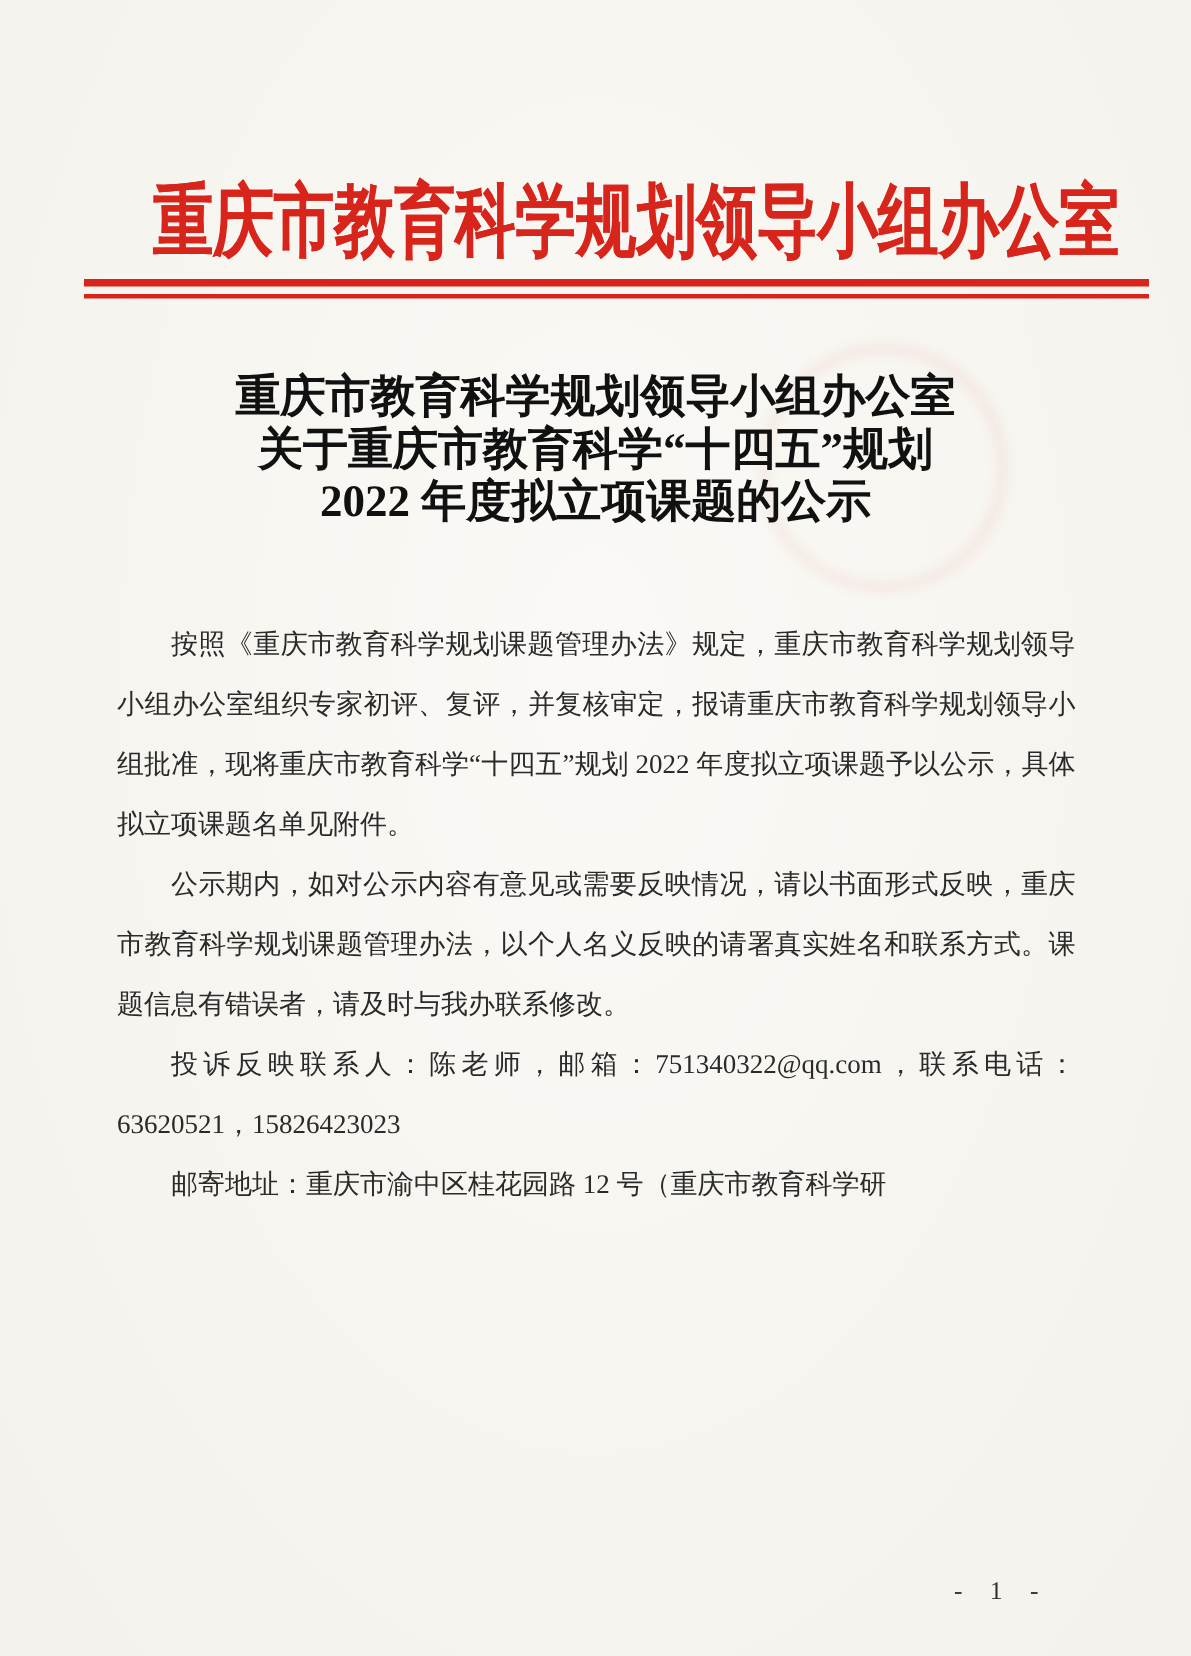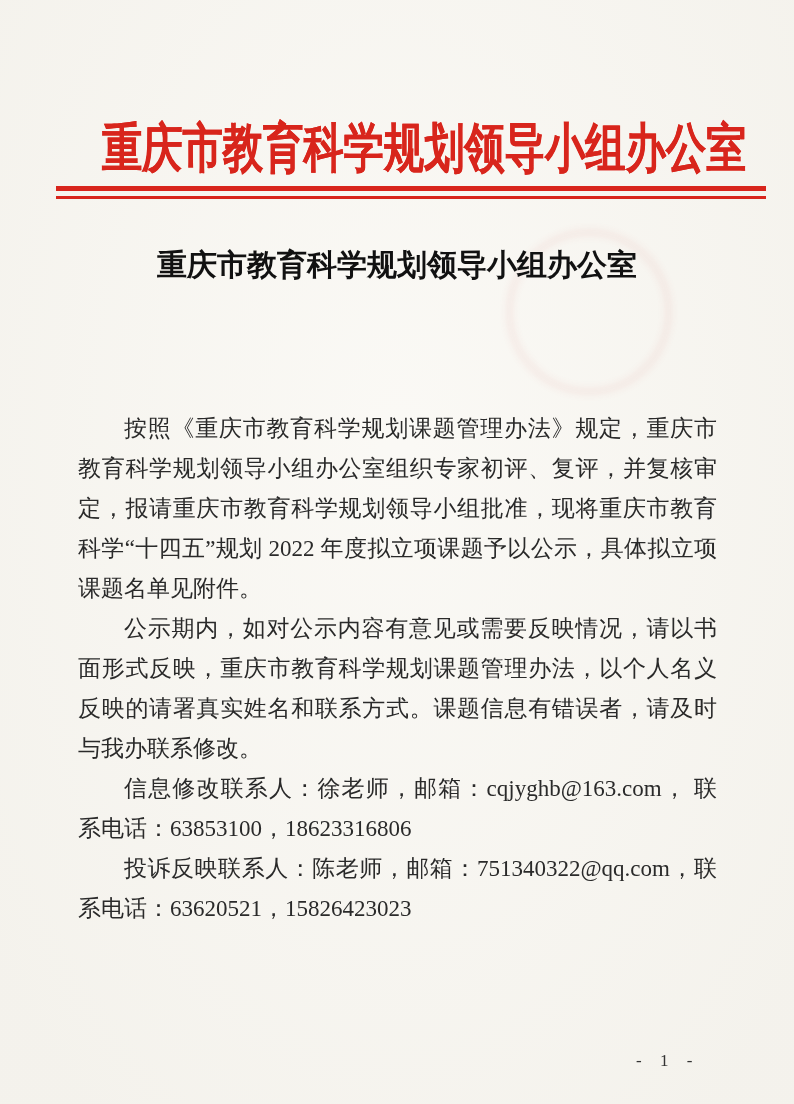--- a/index.html
+++ b/index.html
@@ -74,21 +74,21 @@
     font-weight: bold;
     line-height: 35px;
     color: #111;
   }
   .doc-title .title-line { display: block; }
   .body-text {
     position: absolute;
     top: 409px;
     left: 78px;
     width: 639px;
-    font-size: 23px;
+    font-size: 18px;
     line-height: 40px;
     text-align: justify;
     text-justify: inter-ideograph;
     color: #2a2a2a;
   }
   .body-text p {
     margin: 0;
     text-indent: 2em;
   }
   .page-number {
@@ -109,24 +109,26 @@
   <div class="seal-bleed"></div>
 
   <header class="letterhead">
     <span class="letterhead-text">重庆市教育科学规划领导小组办公室</span>
   </header>
 
   <div class="rule"></div>
 
   <h1 class="doc-title">
     <span class="title-line">重庆市教育科学规划领导小组办公室</span>
+    <span class="title-line">关于重庆市教育科学“十四五”规划</span>
+    <span class="title-line">2022 年度拟立项课题的公示</span>
   </h1>
 
   <main class="body-text">
     <p>按照《重庆市教育科学规划课题管理办法》规定，重庆市教育科学规划领导小组办公室组织专家初评、复评，并复核审定，报请重庆市教育科学规划领导小组批准，现将重庆市教育科学“十四五”规划 2022 年度拟立项课题予以公示，具体拟立项课题名单见附件。</p>
     <p>公示期内，如对公示内容有意见或需要反映情况，请以书面形式反映，重庆市教育科学规划课题管理办法，以个人名义反映的请署真实姓名和联系方式。课题信息有错误者，请及时与我办联系修改。</p>
-    <p>信息修改联系人：徐老师，邮箱：cqjyghb@163.com， 联系电话：63853100，18623316806</p>
     <p>投诉反映联系人：陈老师，邮箱：751340322@qq.com，联系电话：63620521，15826423023</p>
+    <p>邮寄地址：重庆市渝中区桂花园路 12 号（重庆市教育科学研</p>
   </main>
 
   <div class="page-number">- 1 -</div>
 
 </div>
 
 </body></html>

